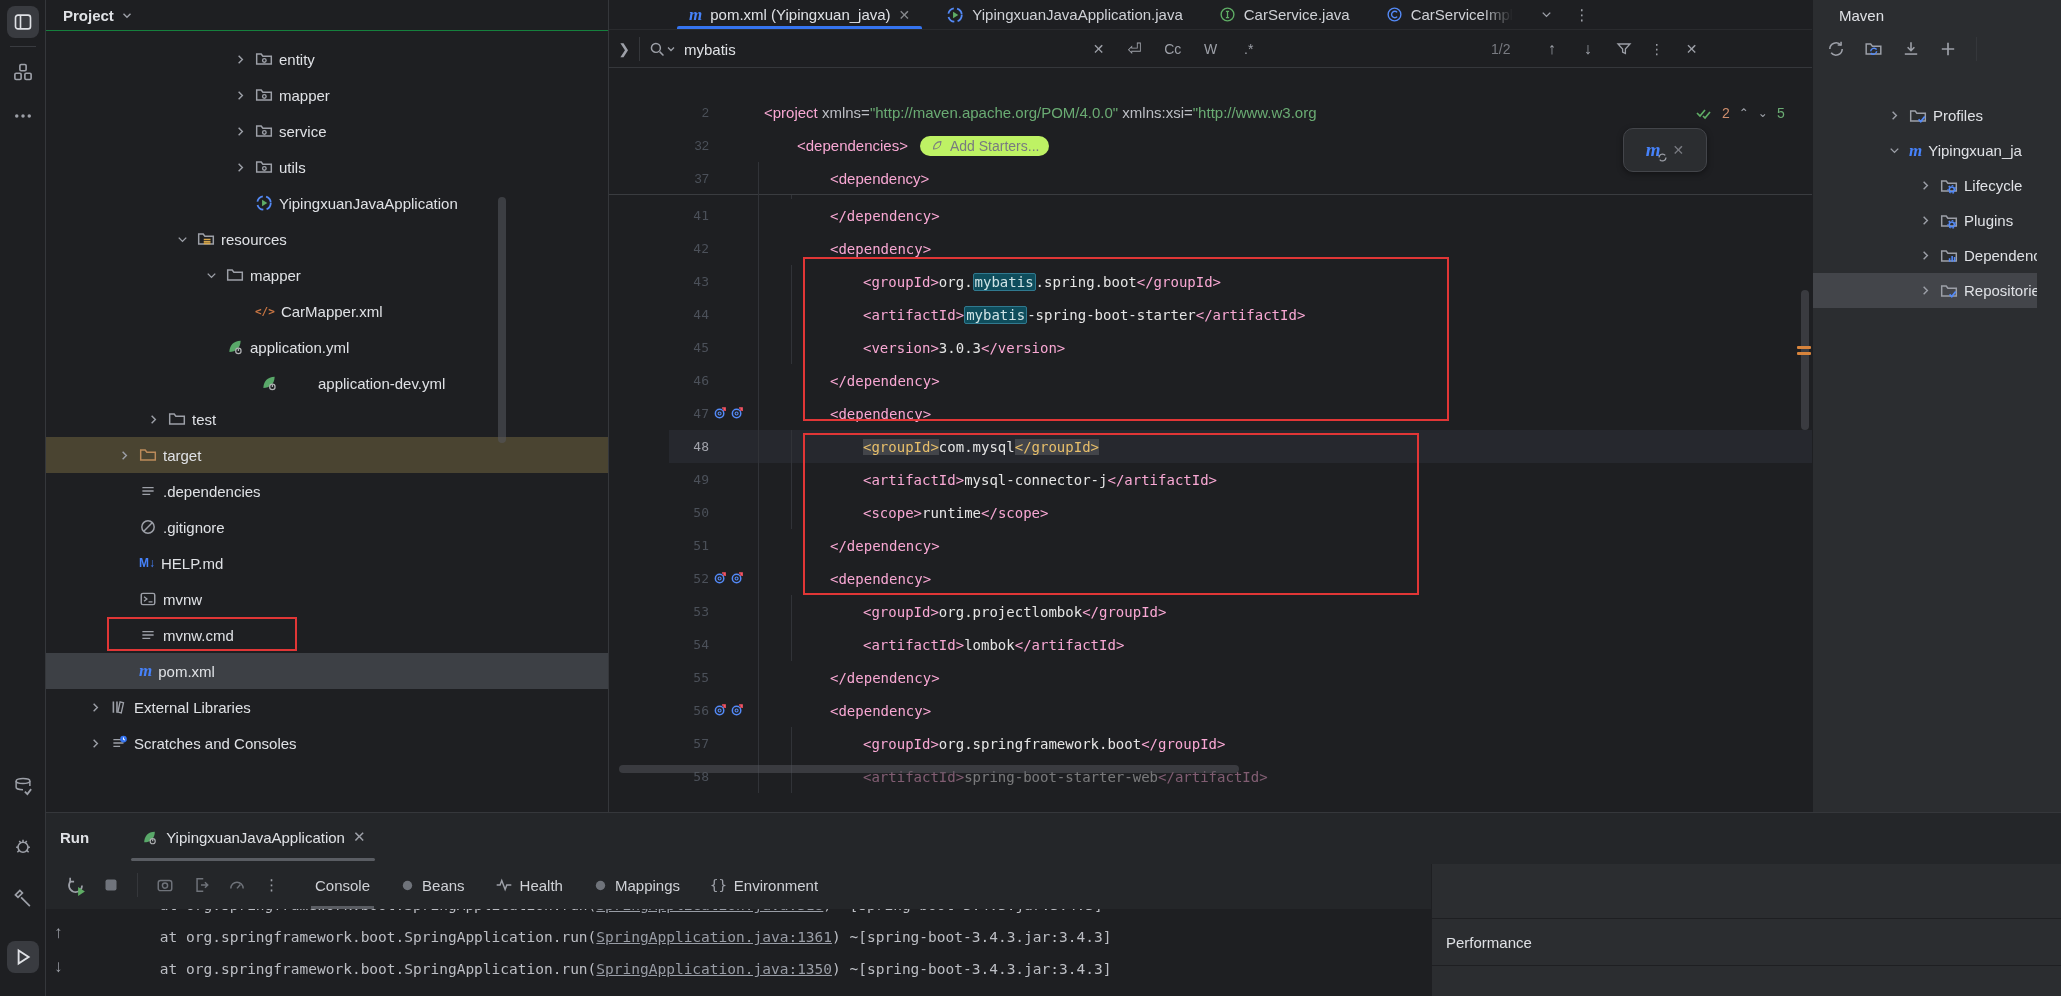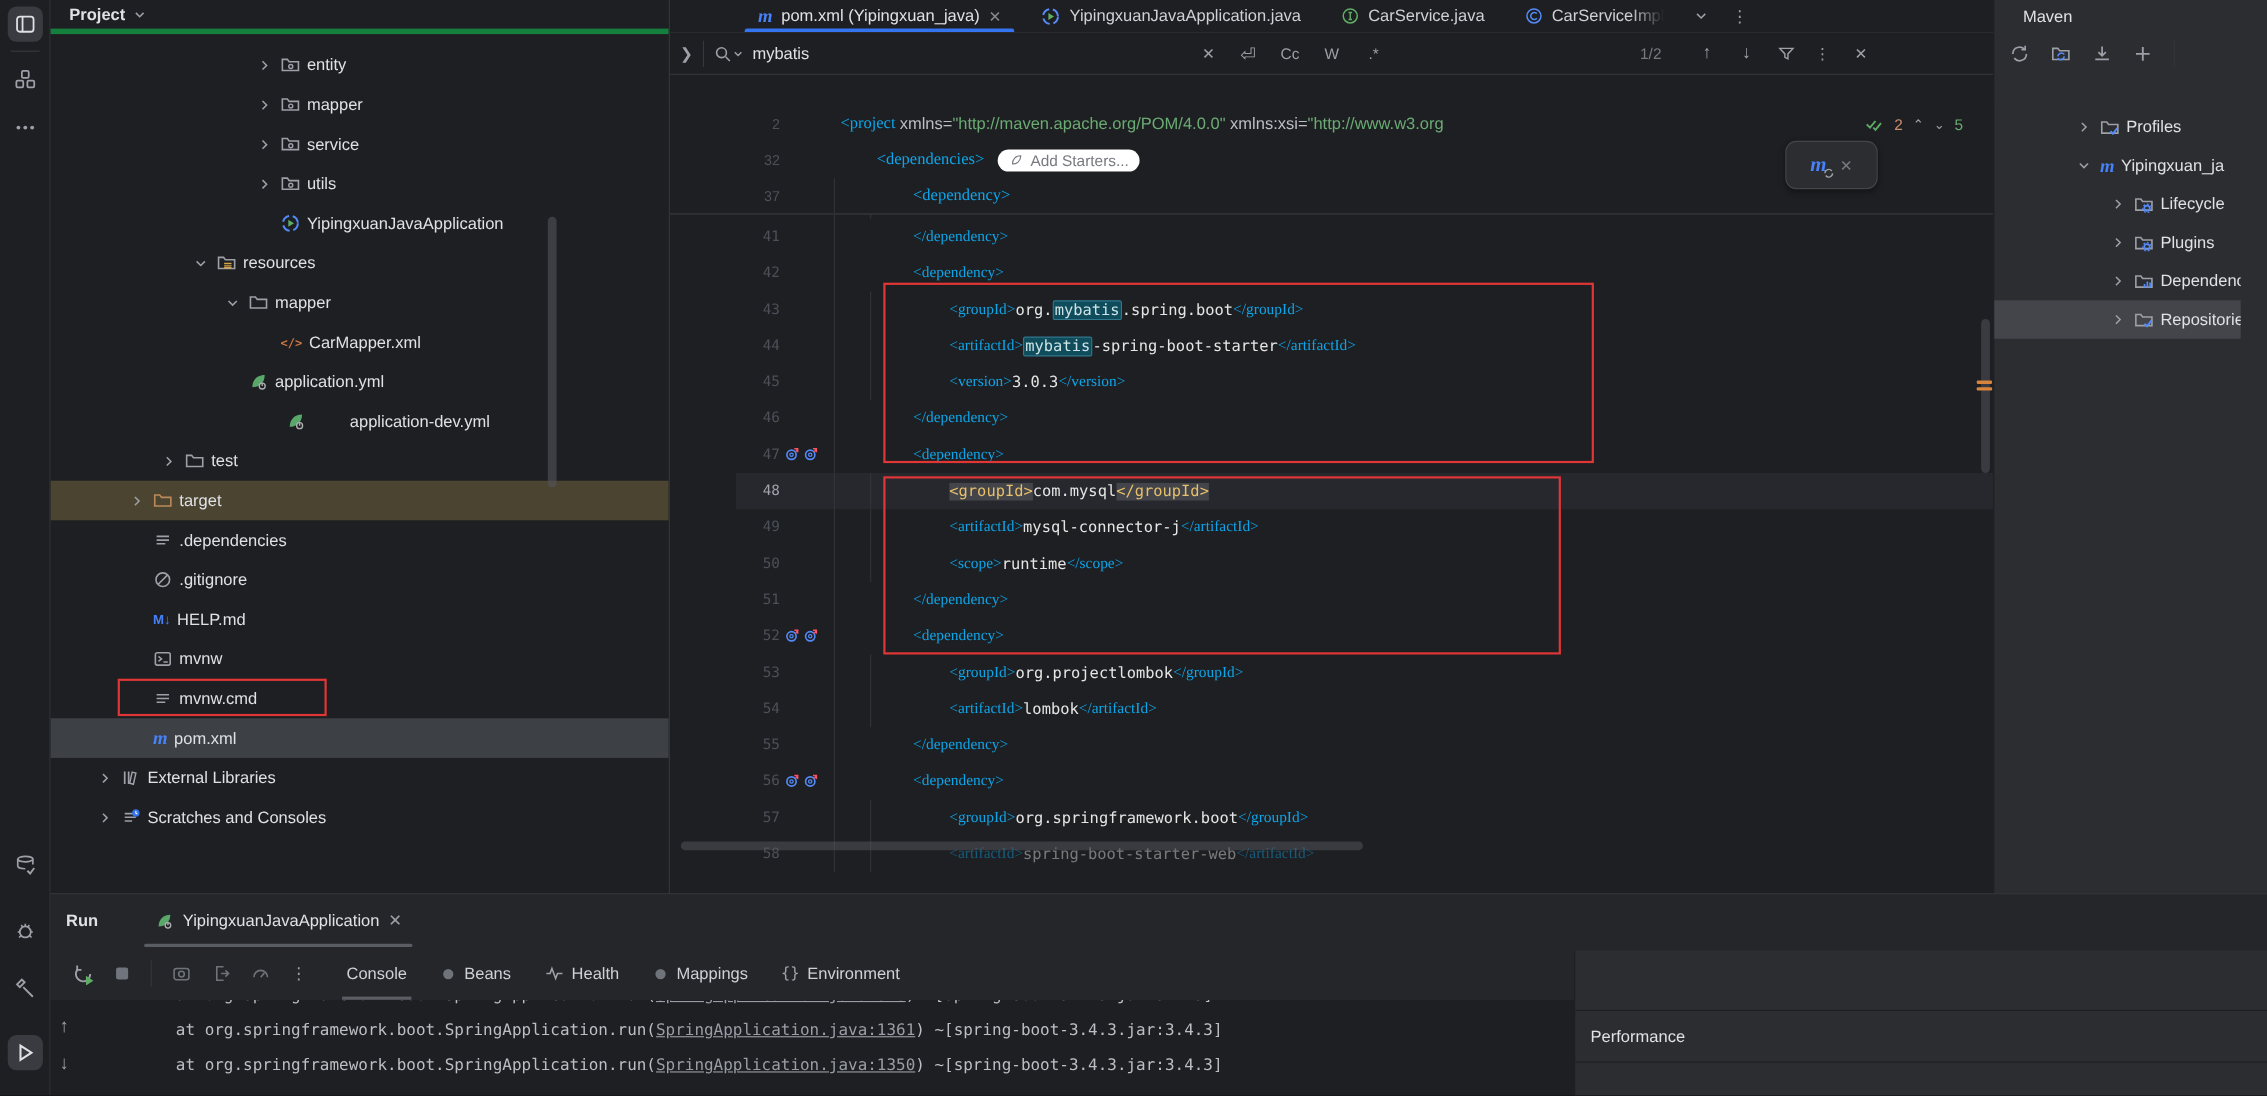--- a/index.html
+++ b/index.html
@@ -14,21 +14,21 @@
   .icon { display:inline-flex; align-items:center; justify-content:center; flex:0 0 auto; }
 
   
   #rail { position:absolute; left:0; top:0; width:46px; height:996px; background:#1e1f22; border-right:1px solid #35373b; }
   .rail-btn { position:absolute; left:7px; width:32px; height:32px; border-radius:8px; display:flex; align-items:center; justify-content:center; }
   .rail-btn.sel { background:#393b40; }
   .rail-div { position:absolute; left:10px; width:26px; height:1px; background:#393b40; }
 
   
   #project-panel { position:absolute; left:46px; top:0; width:562px; height:812px; background:#1e1f22; }
-  #project-header { position:absolute; left:0; top:0; width:100%; height:31px; border-bottom:5px solid #15803d; display:flex; align-items:center; padding-left:17px; gap:6px; }
+  #project-header { position:absolute; left:0; top:0; width:100%; height:31px; border-bottom:1px solid #15803d; display:flex; align-items:center; padding-left:17px; gap:6px; }
   #project-title { font-weight:bold; color:#dfe1e5; }
   #tree { position:absolute; left:0; top:36px; width:100%; }
   .trow { position:absolute; left:0; width:562px; height:36px; display:flex; align-items:center; gap:6px; color:#dfe1e5; }
   .trow .lbl { white-space:nowrap; }
   .trow.sel { background:#3d4045; }
   .trow.excl { background:#4a4431; }
   .chev { width:18px; height:18px; display:flex; align-items:center; justify-content:center; flex:0 0 18px; }
   #tree-redbox { position:absolute; left:61px; top:617px; width:190px; height:34px; border:2px solid #e13636; pointer-events:none; }
   #tree-scrollbar { position:absolute; left:452px; top:197px; width:8px; height:246px; background:#55585e; opacity:.55; border-radius:4px; }
 
@@ -46,28 +46,28 @@
   #search-query { color:#dfe1e5; font-size:15px; }
   .sdiv { width:1px; height:24px; background:#35373b; }
   .sbtn { color:#9da0a8; font-size:14px; display:flex; align-items:center; justify-content:center; }
 
   #code { position:absolute; left:0; top:68px; width:100%; height:744px; font-family:"DejaVu Sans Mono", monospace; font-size:14px; }
   .cline { position:absolute; left:0; width:1204px; height:33px; display:flex; align-items:center; white-space:pre; }
   .lnum { position:absolute; left:0; width:100px; text-align:right; color:#4b5059; font-size:13px; }
   .lnum.cur { color:#a1a3ab; }
   .gicons { position:absolute; left:104px; top:8px; display:flex; gap:2px; }
   .ccontent { position:absolute; display:flex; align-items:center; }
-  .seg-g { color:#0ea5e9;font-family:Liberation Serif, serif; } .seg-t { color:#e5e5e5; } .seg-a { color:#bcbec4; } .seg-s { color:#6aab73; }
+  .seg-g { color:#f9a8d4; } .seg-t { color:#e5e5e5; } .seg-a { color:#bcbec4; } .seg-s { color:#6aab73; }
   .seg-h { color:#e8bf6a; background:#43454a; }
   .seg-m { color:#cfe3e6; background:#0f4d5c; border:1px solid #30798f; border-radius:2px; padding:0 1px; }
   .guide { position:absolute; width:1px; background:#313338; }
   .caret-line { position:absolute; left:60px; width:1144px; height:33px; background:#26282e; }
   #sticky { position:absolute; left:0; top:96px; width:100%; height:99px; background:#1e1f22; border-bottom:1px solid #3a3c40; z-index:5; }
   #sticky .cline { position:absolute; }
-  .pill { display:inline-flex; align-items:center; gap:6px; margin-left:12px; background:#ffffff; border-radius:12px; padding:2px 10px; color:#787a80; font-family:"Liberation Sans",sans-serif; font-size:14px; }
+  .pill { display:inline-flex; align-items:center; gap:6px; margin-left:12px; background:#bef264; border-radius:12px; padding:2px 10px; color:#787a80; font-family:"Liberation Sans",sans-serif; font-size:14px; }
   .redbox { position:absolute; border:2px solid #e13636; pointer-events:none; z-index:6; }
   #insp-widget { position:absolute; top:100px; height:26px; display:flex; align-items:center; gap:9px; z-index:7; background:#1e1f22; padding:0 6px; }
   #reload-pill { position:absolute; left:1014px; top:128px; width:84px; height:44px; background:#2b2d30; border:1px solid #43454a; border-radius:10px; display:flex; align-items:center; justify-content:center; gap:12px; z-index:7; box-shadow:0 2px 6px rgba(0,0,0,.4); }
   #ed-vscroll { position:absolute; right:3px; top:290px; width:8px; height:140px; background:#55585e; opacity:.5; border-radius:4px; z-index:8; }
   #ed-marks { position:absolute; right:1px; top:346px; width:14px; z-index:8; }
   #ed-marks div { height:3px; background:#d8843c; margin-bottom:3px; border-radius:1px; }
   #ed-hscroll { position:absolute; left:10px; top:765px; width:620px; height:8px; background:#55585e; opacity:.5; border-radius:4px; z-index:8; }
 
   
   #maven-panel { position:absolute; left:1812px; top:0; width:249px; height:812px; background:#2b2d30; border-left:1px solid #1e1f22; }

